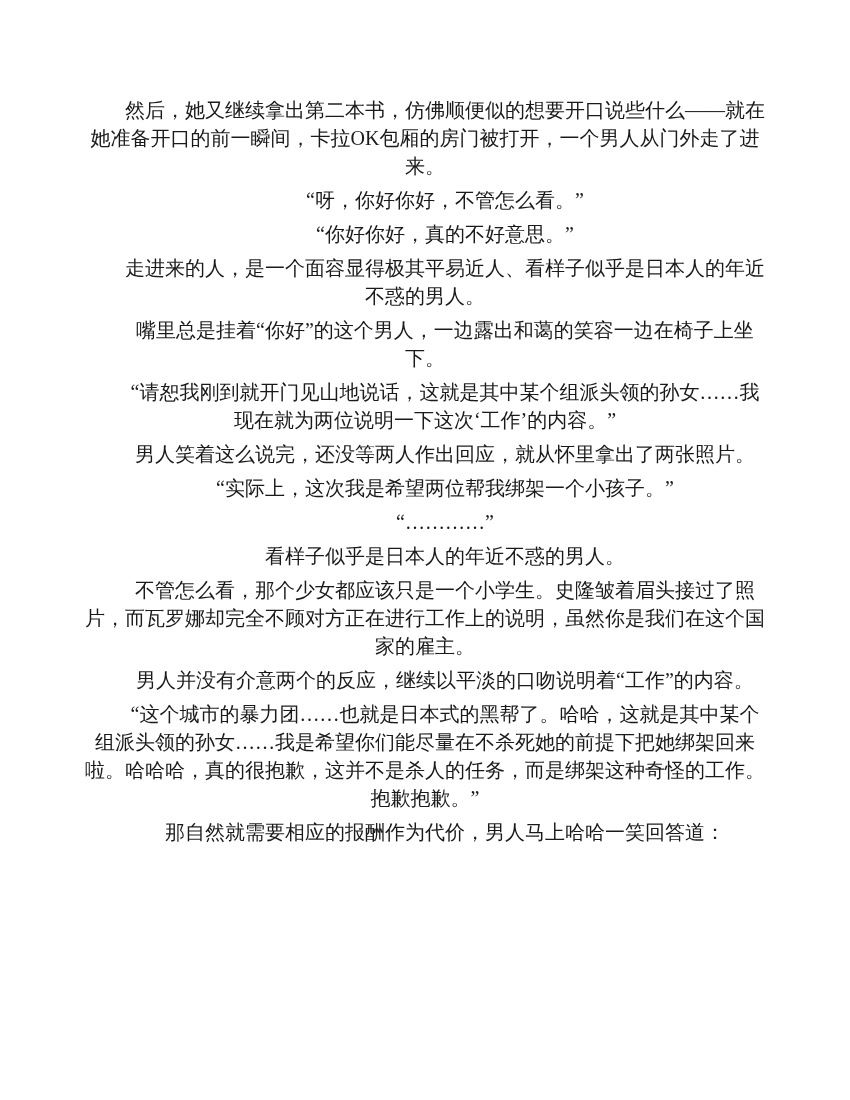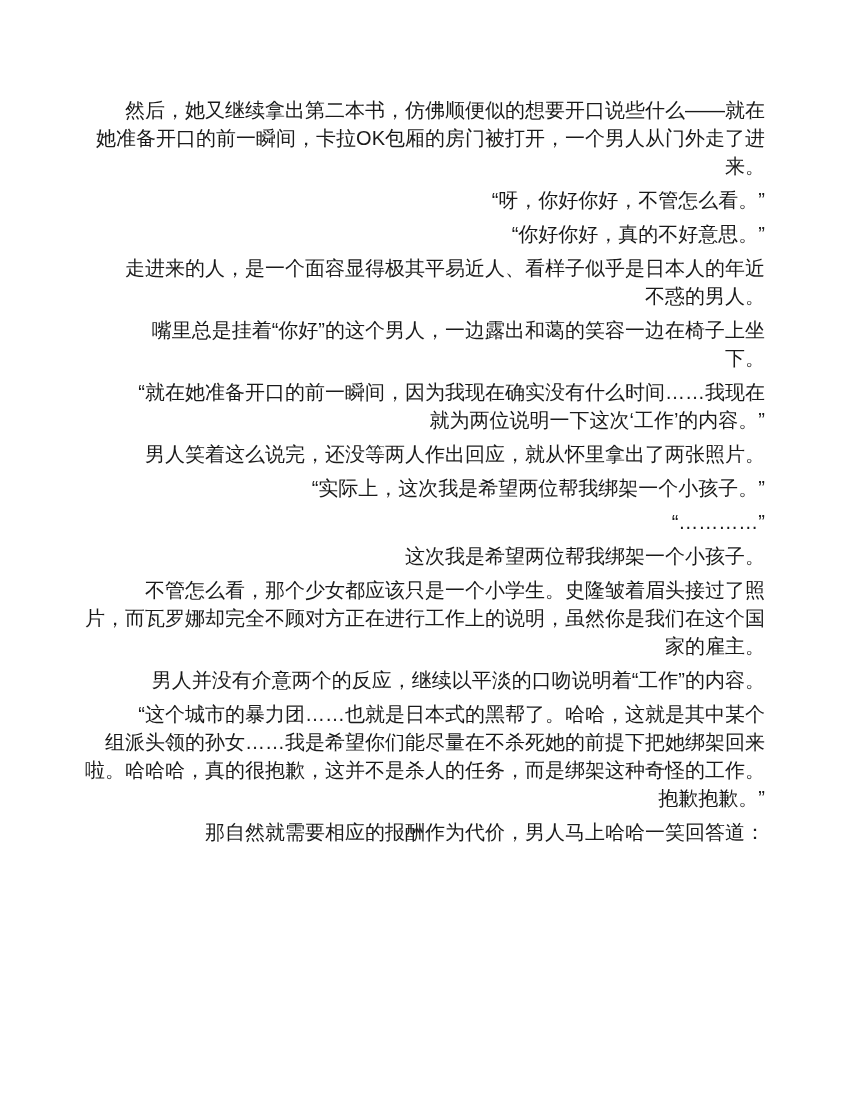--- a/index.html
+++ b/index.html
@@ -11,42 +11,42 @@
     position: relative;
     width: 850px;
     height: 1100px;
     background: #ffffff;
     box-sizing: border-box;
     padding: 96px 85px 0 85px;
     overflow: hidden;
   }
   .content p {
     margin: 0 0 6px 0;
-    font-family: Liberation Sans, sans-serif;
+    font-family: Liberation Serif, serif;
     font-size: 20px;
     line-height: 28px;
     color: #1a1a1a;
     text-indent: 2em;
-    text-align: right;
+    text-align: center;
     word-break: break-all;
   }
 </style>
 </head>
 <body>
 
 <div class="page">
   <div class="content">
       <p>然后，她又继续拿出第二本书，仿佛顺便似的想要开口说些什么——就在她准备开口的前一瞬间，卡拉OK包厢的房门被打开，一个男人从门外走了进来。</p>
       <p>“呀，你好你好，不管怎么看。”</p>
       <p>“你好你好，真的不好意思。”</p>
       <p>走进来的人，是一个面容显得极其平易近人、看样子似乎是日本人的年近不惑的男人。</p>
       <p>嘴里总是挂着“你好”的这个男人，一边露出和蔼的笑容一边在椅子上坐下。</p>
-      <p>“就在她准备开口的前一瞬间，因为我现在确实没有什么时间……我现在就为两位说明一下这次‘工作’的内容。”</p>
+      <p>“请恕我刚到就开门见山地说话，这就是其中某个组派头领的孙女……我现在就为两位说明一下这次‘工作’的内容。”</p>
       <p>男人笑着这么说完，还没等两人作出回应，就从怀里拿出了两张照片。</p>
       <p>“实际上，这次我是希望两位帮我绑架一个小孩子。”</p>
       <p>“…………”</p>
-      <p>这次我是希望两位帮我绑架一个小孩子。</p>
+      <p>看样子似乎是日本人的年近不惑的男人。</p>
       <p>不管怎么看，那个少女都应该只是一个小学生。史隆皱着眉头接过了照片，而瓦罗娜却完全不顾对方正在进行工作上的说明，虽然你是我们在这个国家的雇主。</p>
       <p>男人并没有介意两个的反应，继续以平淡的口吻说明着“工作”的内容。</p>
       <p>“这个城市的暴力团……也就是日本式的黑帮了。哈哈，这就是其中某个组派头领的孙女……我是希望你们能尽量在不杀死她的前提下把她绑架回来啦。哈哈哈，真的很抱歉，这并不是杀人的任务，而是绑架这种奇怪的工作。抱歉抱歉。”</p>
       <p>那自然就需要相应的报酬作为代价，男人马上哈哈一笑回答道：</p>
     </div>
 </div>
 
 </body></html>

